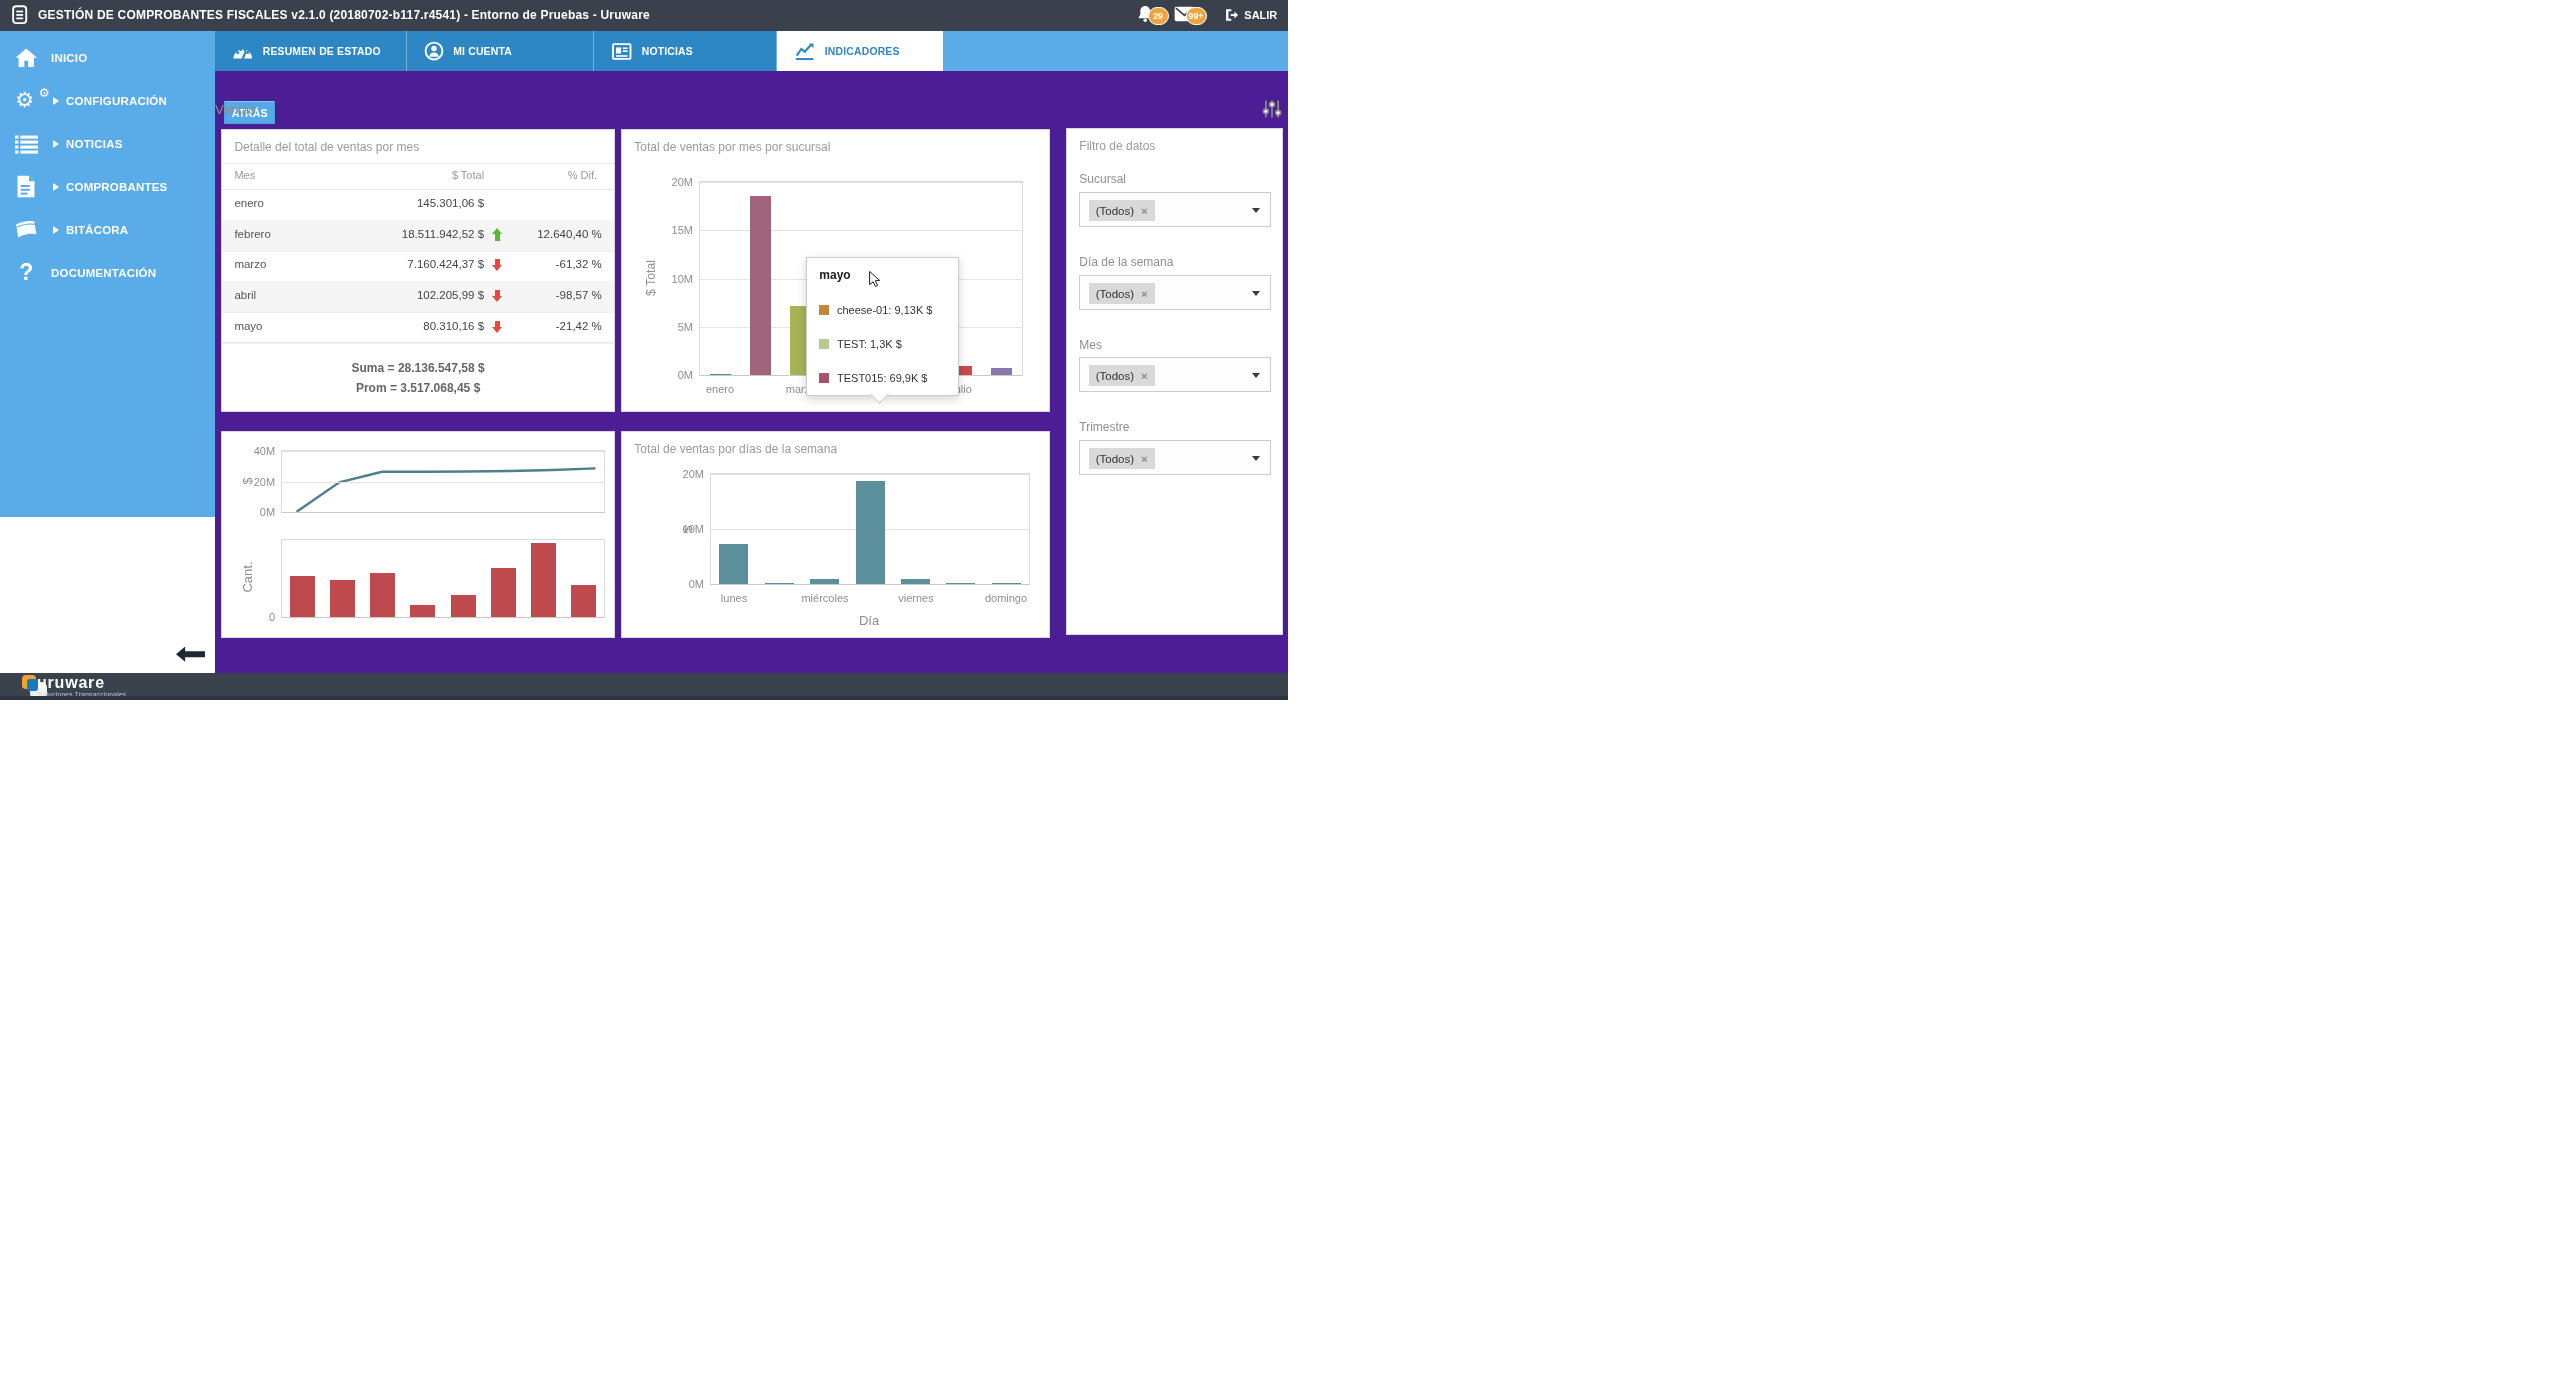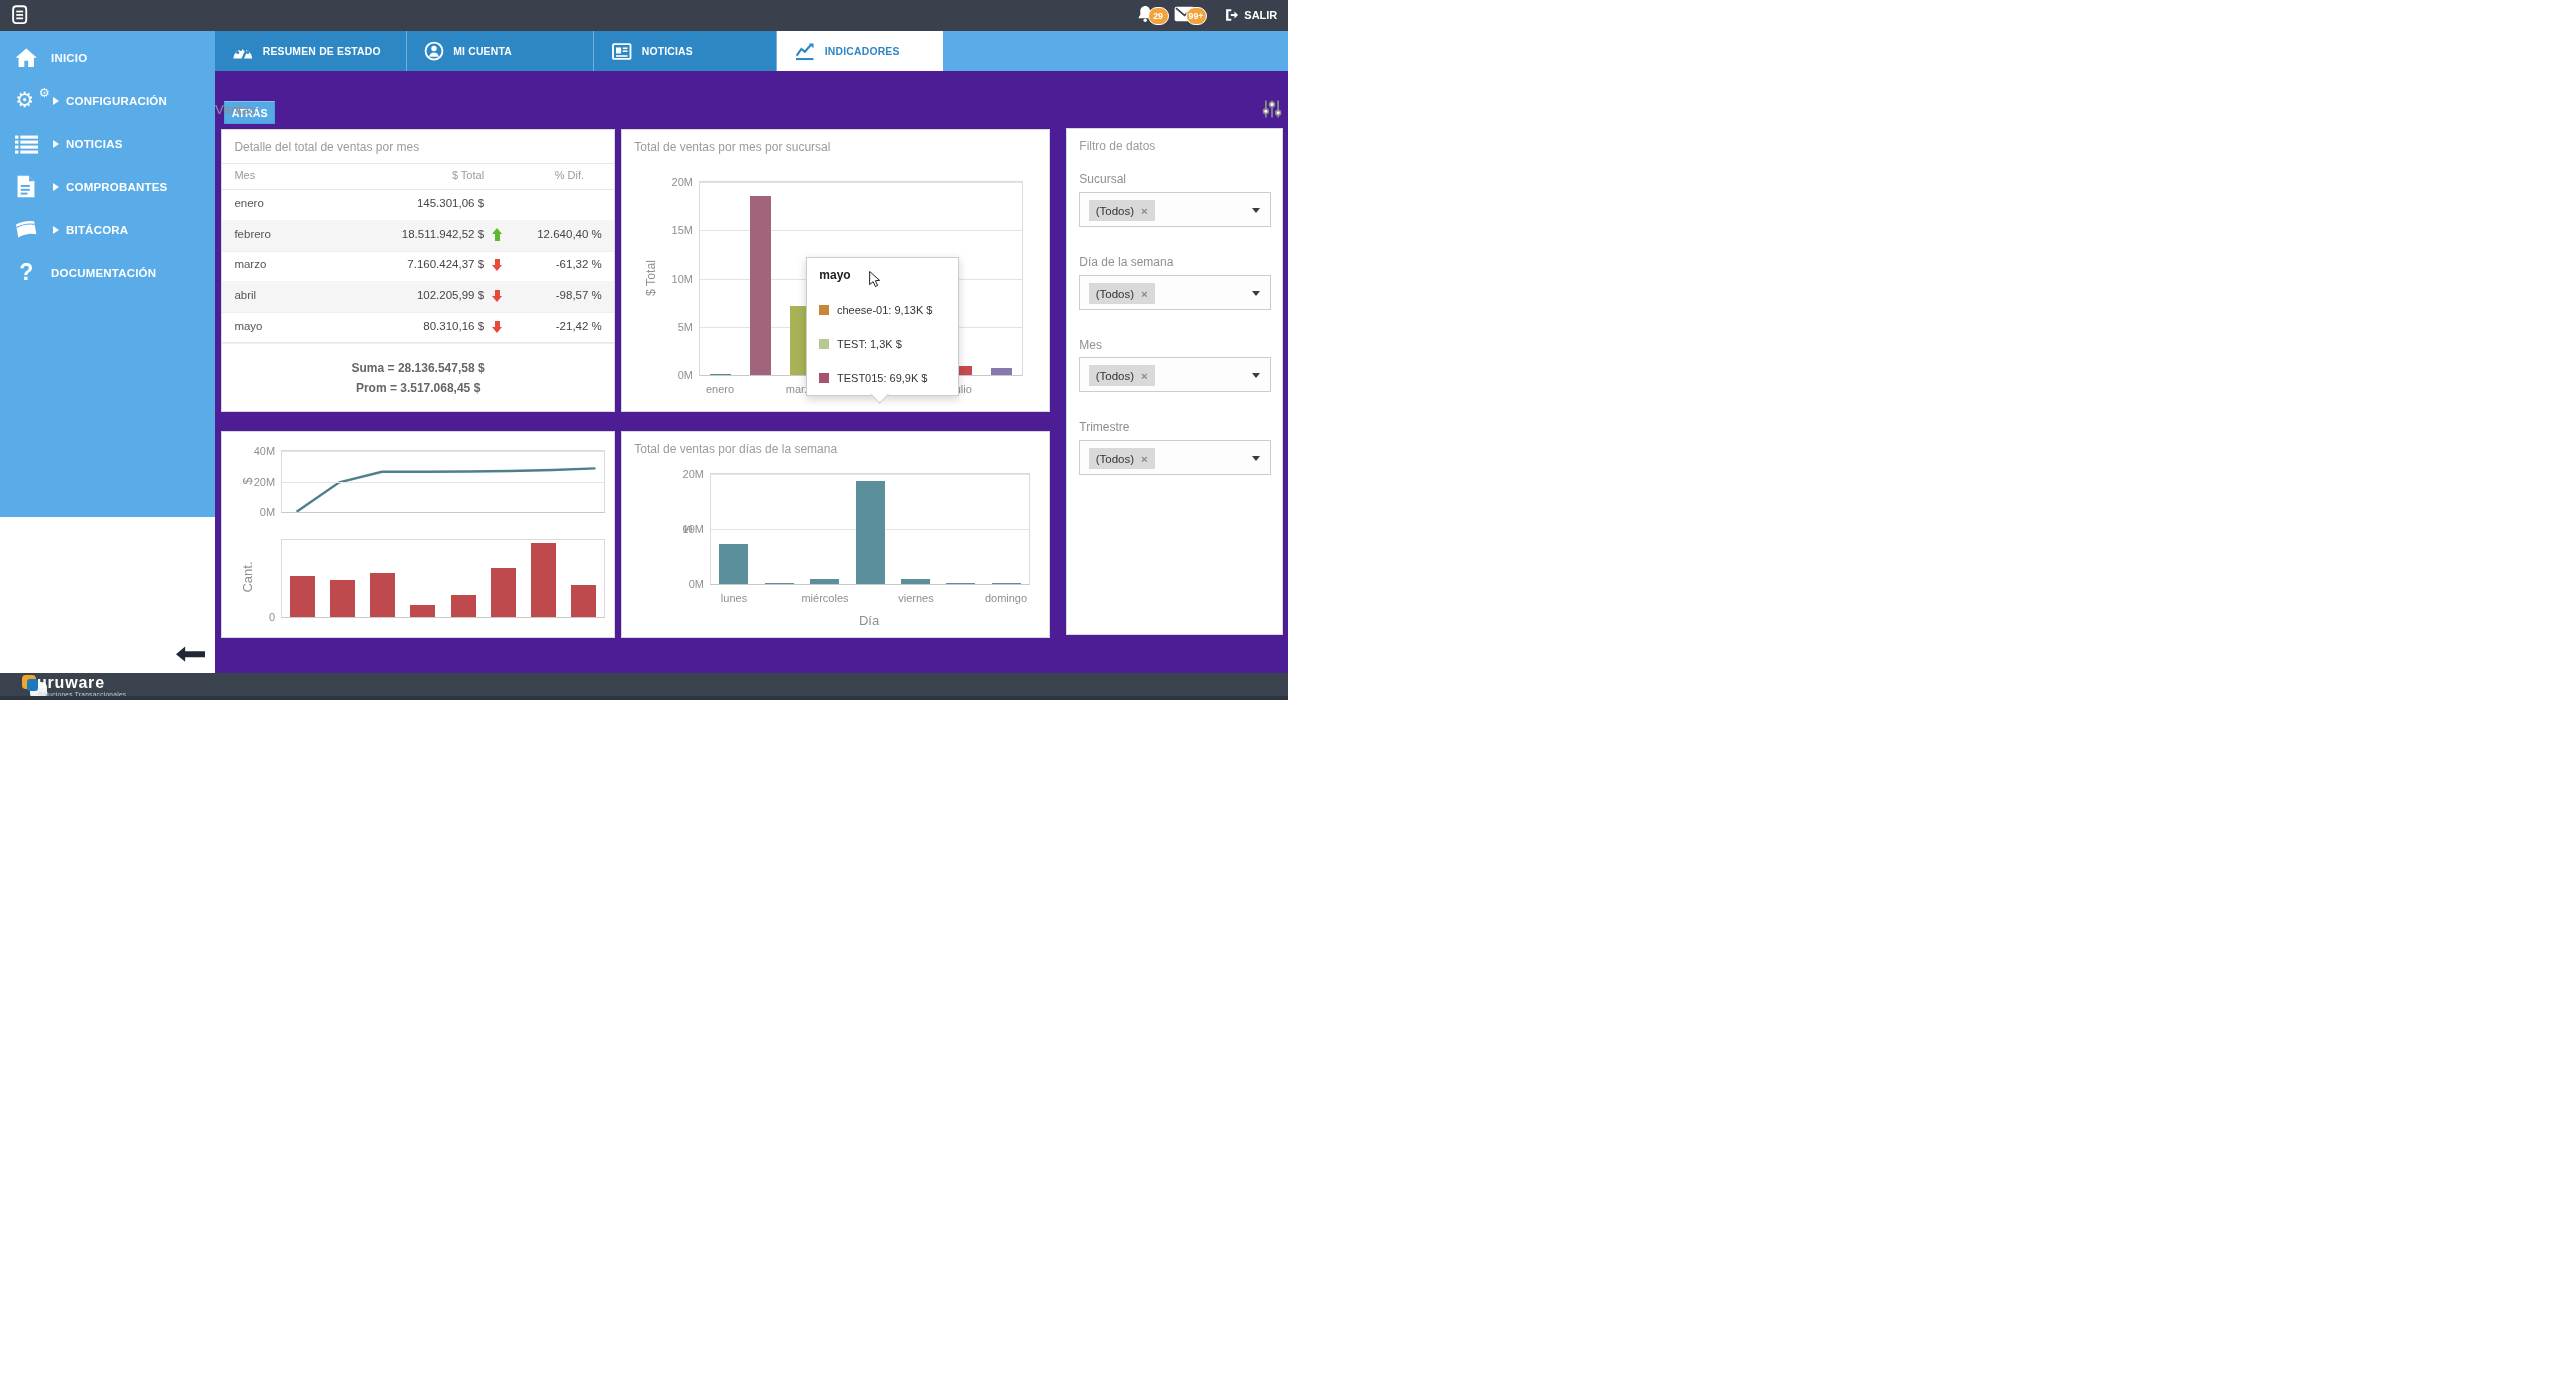--- a/index.html
+++ b/index.html
@@ -63,21 +63,21 @@
   .p4{left:406px;top:360px;width:429px;height:207px;}
   .pf{left:851px;top:57px;width:217px;height:507px;}
   .panel-title{position:absolute;left:12.3px;top:10px;color:#9b9b9b;font-size:12px;white-space:nowrap;}
 
   
   .p1 .title-row{position:absolute;left:0;top:0;right:0;height:33px;border-bottom:0.8px solid #e8e8e8;}
   .tbl-head{position:absolute;left:0;top:33px;right:0;height:26px;border-bottom:1.5px solid #e8e8e8;
             color:#9b9b9b;font-size:11px;}
   .tbl-head .c-mes{position:absolute;left:12.3px;top:6.1px;}
   .tbl-head .c-tot{position:absolute;left:0;width:262px;top:6.1px;text-align:right;}
-  .tbl-head .c-dif{position:absolute;right:30px;top:6.1px;}
+  .tbl-head .c-dif{position:absolute;right:17px;top:6.1px;}
   .trow{position:absolute;left:0;right:0;height:31px;border-bottom:0.8px solid #efefef;font-size:11.5px;}
   .trow.striped{background:#f5f5f5;}
   .trow .mes{position:absolute;left:12.3px;top:8.4px;color:#555;}
   .trow .tot{position:absolute;left:0;width:262px;top:8.4px;text-align:right;color:#444;}
   .trow .dif{position:absolute;right:12.3px;top:8.4px;color:#444;}
   .trend{position:absolute;left:270px;top:8.4px;width:10.7px;height:13px;}
   .trend.up::before{content:"";position:absolute;top:0;left:0;border-left:5.4px solid transparent;
         border-right:5.4px solid transparent;border-bottom:6.1px solid #5cb831;}
   .trend.up::after{content:"";position:absolute;top:5.4px;left:3.1px;width:4.6px;height:7px;background:#5cb831;}
   .trend.down::before{content:"";position:absolute;bottom:0;left:0;border-left:5.4px solid transparent;
@@ -138,20 +138,21 @@
 
   <div class="topbar">
     <span class="appicon">
       <svg width="20" height="20" viewBox="0 0 32 32">
         <rect x="5" y="2" width="21" height="27" rx="5" fill="none" stroke="#fff" stroke-width="3"></rect>
         <rect x="10" y="9" width="11" height="2.8" fill="#fff"></rect>
         <rect x="10" y="14.5" width="11" height="2.8" fill="#fff"></rect>
         <rect x="10" y="20" width="11" height="2.8" fill="#fff"></rect>
       </svg>
     </span>
+    <span class="title">GESTIÓN DE COMPROBANTES FISCALES v2.1.0 (20180702-b117.r4541) - Entorno de Pruebas - Uruware</span>
     <div class="topbar-right">
       <div class="icon-wrap">
         <svg width="18.4" height="20" viewBox="0 0 32 32">
           <path d="M16 2 C10.8 2 7.5 6 7.5 11.2 v6.3 L4.8 21.5 v2 h22.4 v-2 L24.5 17.5 v-6.3 C24.5 6 21.2 2 16 2 Z" fill="#fff"></path>
           <circle cx="16" cy="27" r="3" fill="#fff"></circle>
         </svg>
         <span class="badge">29</span>
       </div>
       <div class="icon-wrap">
         <svg width="21" height="20" viewBox="0 0 32 26">

